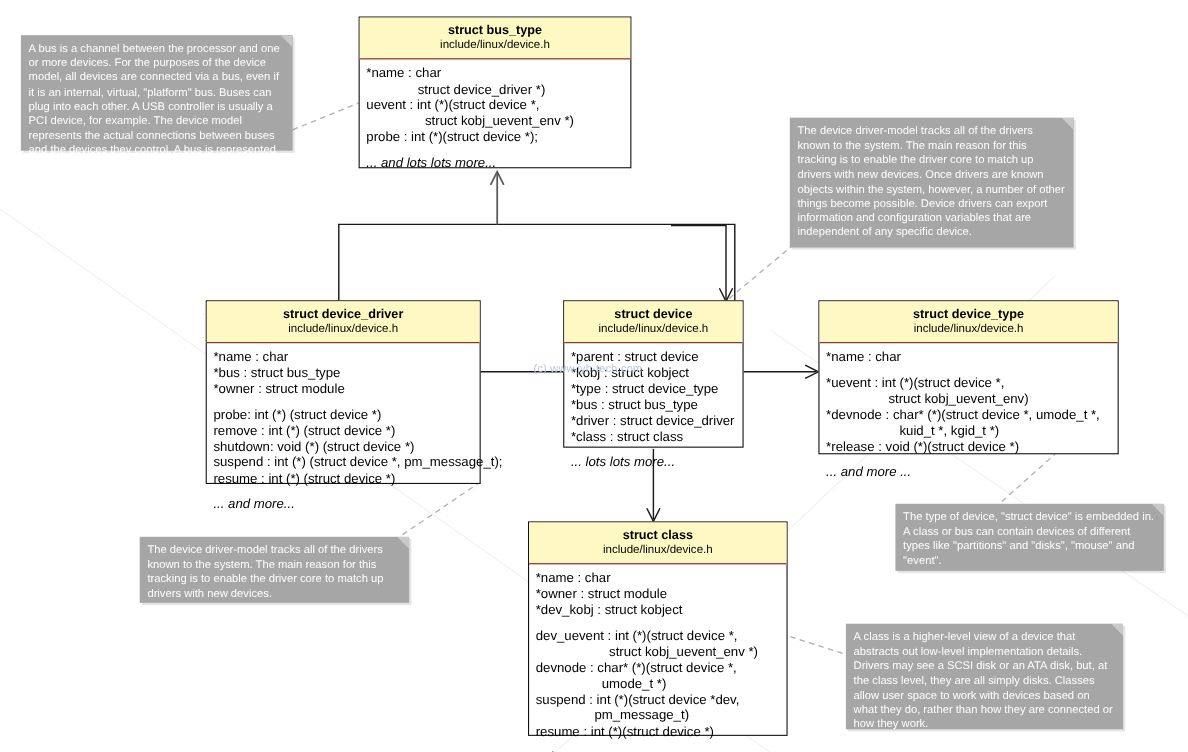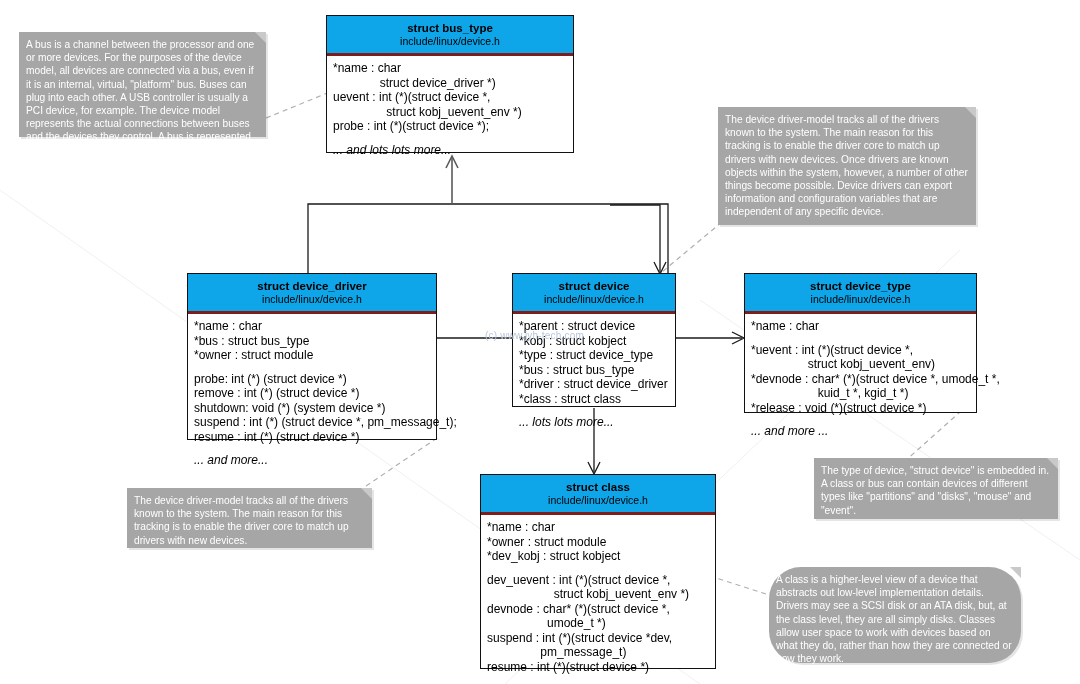--- a/index.html
+++ b/index.html
@@ -19,22 +19,22 @@
   
   .uml-box {
     position: absolute;
     background: #ffffff;
     border: 1px solid #111111;
     box-sizing: border-box;
   }
   .uml-header {
     padding: 5px 6px 5px 6px;
     text-align: center;
-    border-bottom: 3px solid #7f1d1d;
-    background: #0ea5e9;
+    border-bottom: 1px solid #7f1d1d;
+    background: #fef9c3;
   }
   .uml-title {
     font-weight: bold;
     font-size: 11.5px;
     color: #000000;
     line-height: 14px;
     white-space: nowrap;
   }
   .uml-subtitle {
     font-size: 10.5px;
@@ -187,21 +187,21 @@
       <div class="uml-title">struct device_driver</div>
       <div class="uml-subtitle">include/linux/device.h</div>
     </div>
     <div class="uml-body">
       <div class="uml-line">*name : char</div>
       <div class="uml-line">*bus : struct bus_type</div>
       <div class="uml-line">*owner : struct module</div>
       <div class="uml-line spacer"></div>
       <div class="uml-line">probe: int (*) (struct device *)</div>
       <div class="uml-line">remove : int (*) (struct device *)</div>
-      <div class="uml-line">shutdown: void (*) (system device *)</div>
+      <div class="uml-line">shutdown: void (*) (struct device *)</div>
       <div class="uml-line">suspend : int (*) (struct device *, pm_message_t);</div>
       <div class="uml-line">resume : int (*) (struct device *)</div>
       <div class="uml-line spacer"></div>
       <div class="uml-more">... and more...</div>
     </div>
   </div>
 
   <div class="uml-box" style="left:512px; top:273px; width:164px; height:134px;">
     <div class="uml-header">
       <div class="uml-title">struct device</div>
@@ -212,21 +212,21 @@
       <div class="uml-line">*kobj : struct kobject</div>
       <div class="uml-line">*type : struct device_type</div>
       <div class="uml-line">*bus : struct bus_type</div>
       <div class="uml-line">*driver : struct device_driver</div>
       <div class="uml-line">*class : struct class</div>
       <div class="uml-line spacer"></div>
       <div class="uml-more">... lots lots more...</div>
     </div>
   </div>
 
-  <div class="uml-box" style="left:744px; top:273px; width:233px; height:140px;">
+  <div class="uml-box" style="left:744px; top:273px; width:273px; height:140px;">
     <div class="uml-header">
       <div class="uml-title">struct device_type</div>
       <div class="uml-subtitle">include/linux/device.h</div>
     </div>
     <div class="uml-body">
       <div class="uml-line">*name : char</div>
       <div class="uml-line spacer"></div>
       <div class="uml-line">*uevent : int (*)(struct device *,</div>
       <div class="uml-line">                 struct kobj_uevent_env)</div>
       <div class="uml-line">*devnode : char* (*)(struct device *, umode_t *,</div>
@@ -272,20 +272,20 @@
   <div class="note" style="left:127px; top:488px; width:245px; height:60px;">
     <span class="fold"></span>
     <p>The device driver-model tracks all of the drivers known to the system. The main reason for this tracking is to enable the driver core to match up drivers with new devices.</p>
   </div>
 
   <div class="note" style="left:814px; top:458px; width:244px; height:61px;">
     <span class="fold"></span>
     <p>The type of device, "struct device" is embedded in. A class or bus can contain devices of different types like "partitions" and "disks", "mouse" and "event".</p>
   </div>
 
-  <div class="note" style="left:769px; top:567px; width:252px; height:96px;border-radius:32px;">
+  <div class="note" style="left:769px; top:567px; width:252px; height:96px;">
     <span class="fold"></span>
     <p>A class is a higher-level view of a device that abstracts out low-level implementation details. Drivers may see a SCSI disk or an ATA disk, but, at the class level, they are all simply disks. Classes allow user space to work with devices based on what they do, rather than how they are connected or how they work.</p>
   </div>
 
   <div class="watermark">(c) www.jyh-tech.com</div>
 
 </div>
 
 </body></html>

